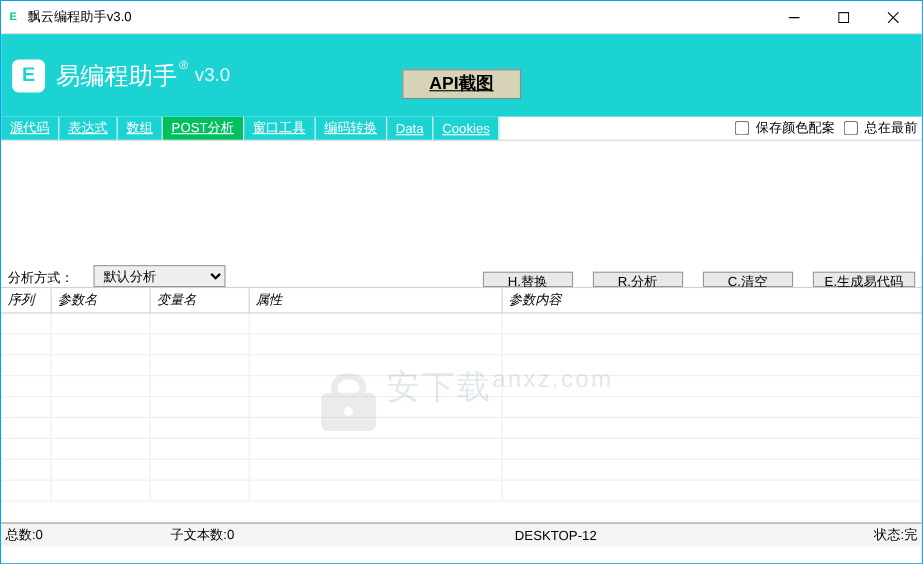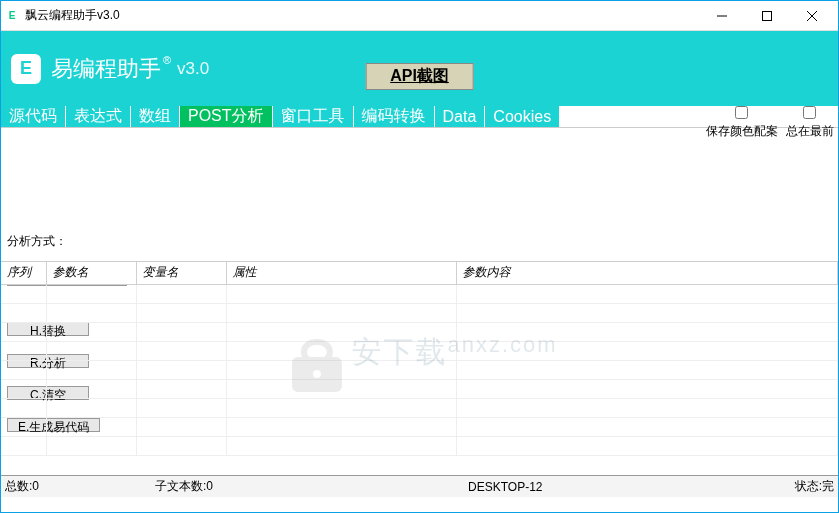--- a/index.html
+++ b/index.html
@@ -12,29 +12,29 @@
     .win-btn { width: 45px; height: 28px; display: flex; align-items: center; justify-content: center; cursor: default; font-size: 12px; }
     
     .header-banner { height: 75px; background: #1cd3d3; display: flex; align-items: center; padding: 0 10px; position: relative; }
     .logo-icon { width: 30px; height: 30px; background: #fff; border-radius: 6px; display: flex; align-items: center; justify-content: center; color: #1cd3d3; font-weight: bold; font-size: 18px; margin-right: 10px; }
     .logo-text { color: #fff; font-size: 22px; display: flex; align-items: flex-start; }
     .logo-reg { font-size: 11px; vertical-align: super; margin-left: 2px; }
     .logo-ver { font-size: 17px; margin-left: 6px; color: #e8feff; align-self: center; }
     .api-label { position: absolute; left: 50%; transform: translateX(-50%); bottom: 16px; background: #d7d3b6; border: 1px solid #888; padding: 2px 24px; font-size: 16px; font-weight: bold; color: #000; text-decoration: underline; }
     
     .tabbar { height: 22px; background: #fff; display: flex; align-items: stretch; border-bottom: 1px solid #ccc; }
-    .tab { padding: 0 8px; display: flex; align-items: center; background: #1cd3d3; color: #fff; font-size: 16px; border-right: 1px solid #fff; cursor: default; white-space: nowrap; }
+    .tab { padding: 0 8px; display: flex; align-items: center; background: #1cd3d3; color: #fff; font-size: 12px; border-right: 1px solid #fff; cursor: default; white-space: nowrap; text-decoration: underline; }
     .tab.active { background: #00c060; color: #fff; }
     .tab-spacer { flex: 1; }
-    .check-group { display: flex; align-items: center; gap: 4px; padding: 0 4px; font-size: 12px; flex-direction: column; }
+    .check-group { display: flex; align-items: center; gap: 4px; padding: 0 4px; font-size: 12px; }
     .check-group input { margin-right: 2px; }
     
     .content-area { height: 105px; background: #fff; }
     
-    .controls-row { height: 28px; display: flex; align-items: flex-start; padding: 0 6px; gap: 18px; flex-direction: column; }
+    .controls-row { height: 28px; display: flex; align-items: flex-end; padding: 0 6px; gap: 18px; }
     .ctrl-label { font-size: 12px; }
     .ctrl-select { width: 120px; height: 20px; border: 1px solid #999; background: #efefef; font-size: 12px; padding: 0 4px; }
     .ctrl-spacer { flex: 1; }
     .ctrl-btn { min-width: 82px; height: 14px; border: 1px solid #999; background: #e8e8e8; font-size: 12px; padding: 0 10px; cursor: default; }
     
     .table-area { height: 214px; overflow: hidden; border-top: 1px solid #ccc; }
     .tbl { width: 100%; border-collapse: collapse; table-layout: fixed; font-style: italic; }
     .tbl th { height: 22px; border-right: 1px solid #d0d0d0; border-bottom: 1px solid #d0d0d0; background: #fff; font-weight: normal; font-size: 12px; text-align: left; padding: 0 6px; }
     .tbl td { height: 19px; border-bottom: 1px solid #eee; border-right: 1px solid #eee; font-size: 12px; padding: 0 6px; }
     

